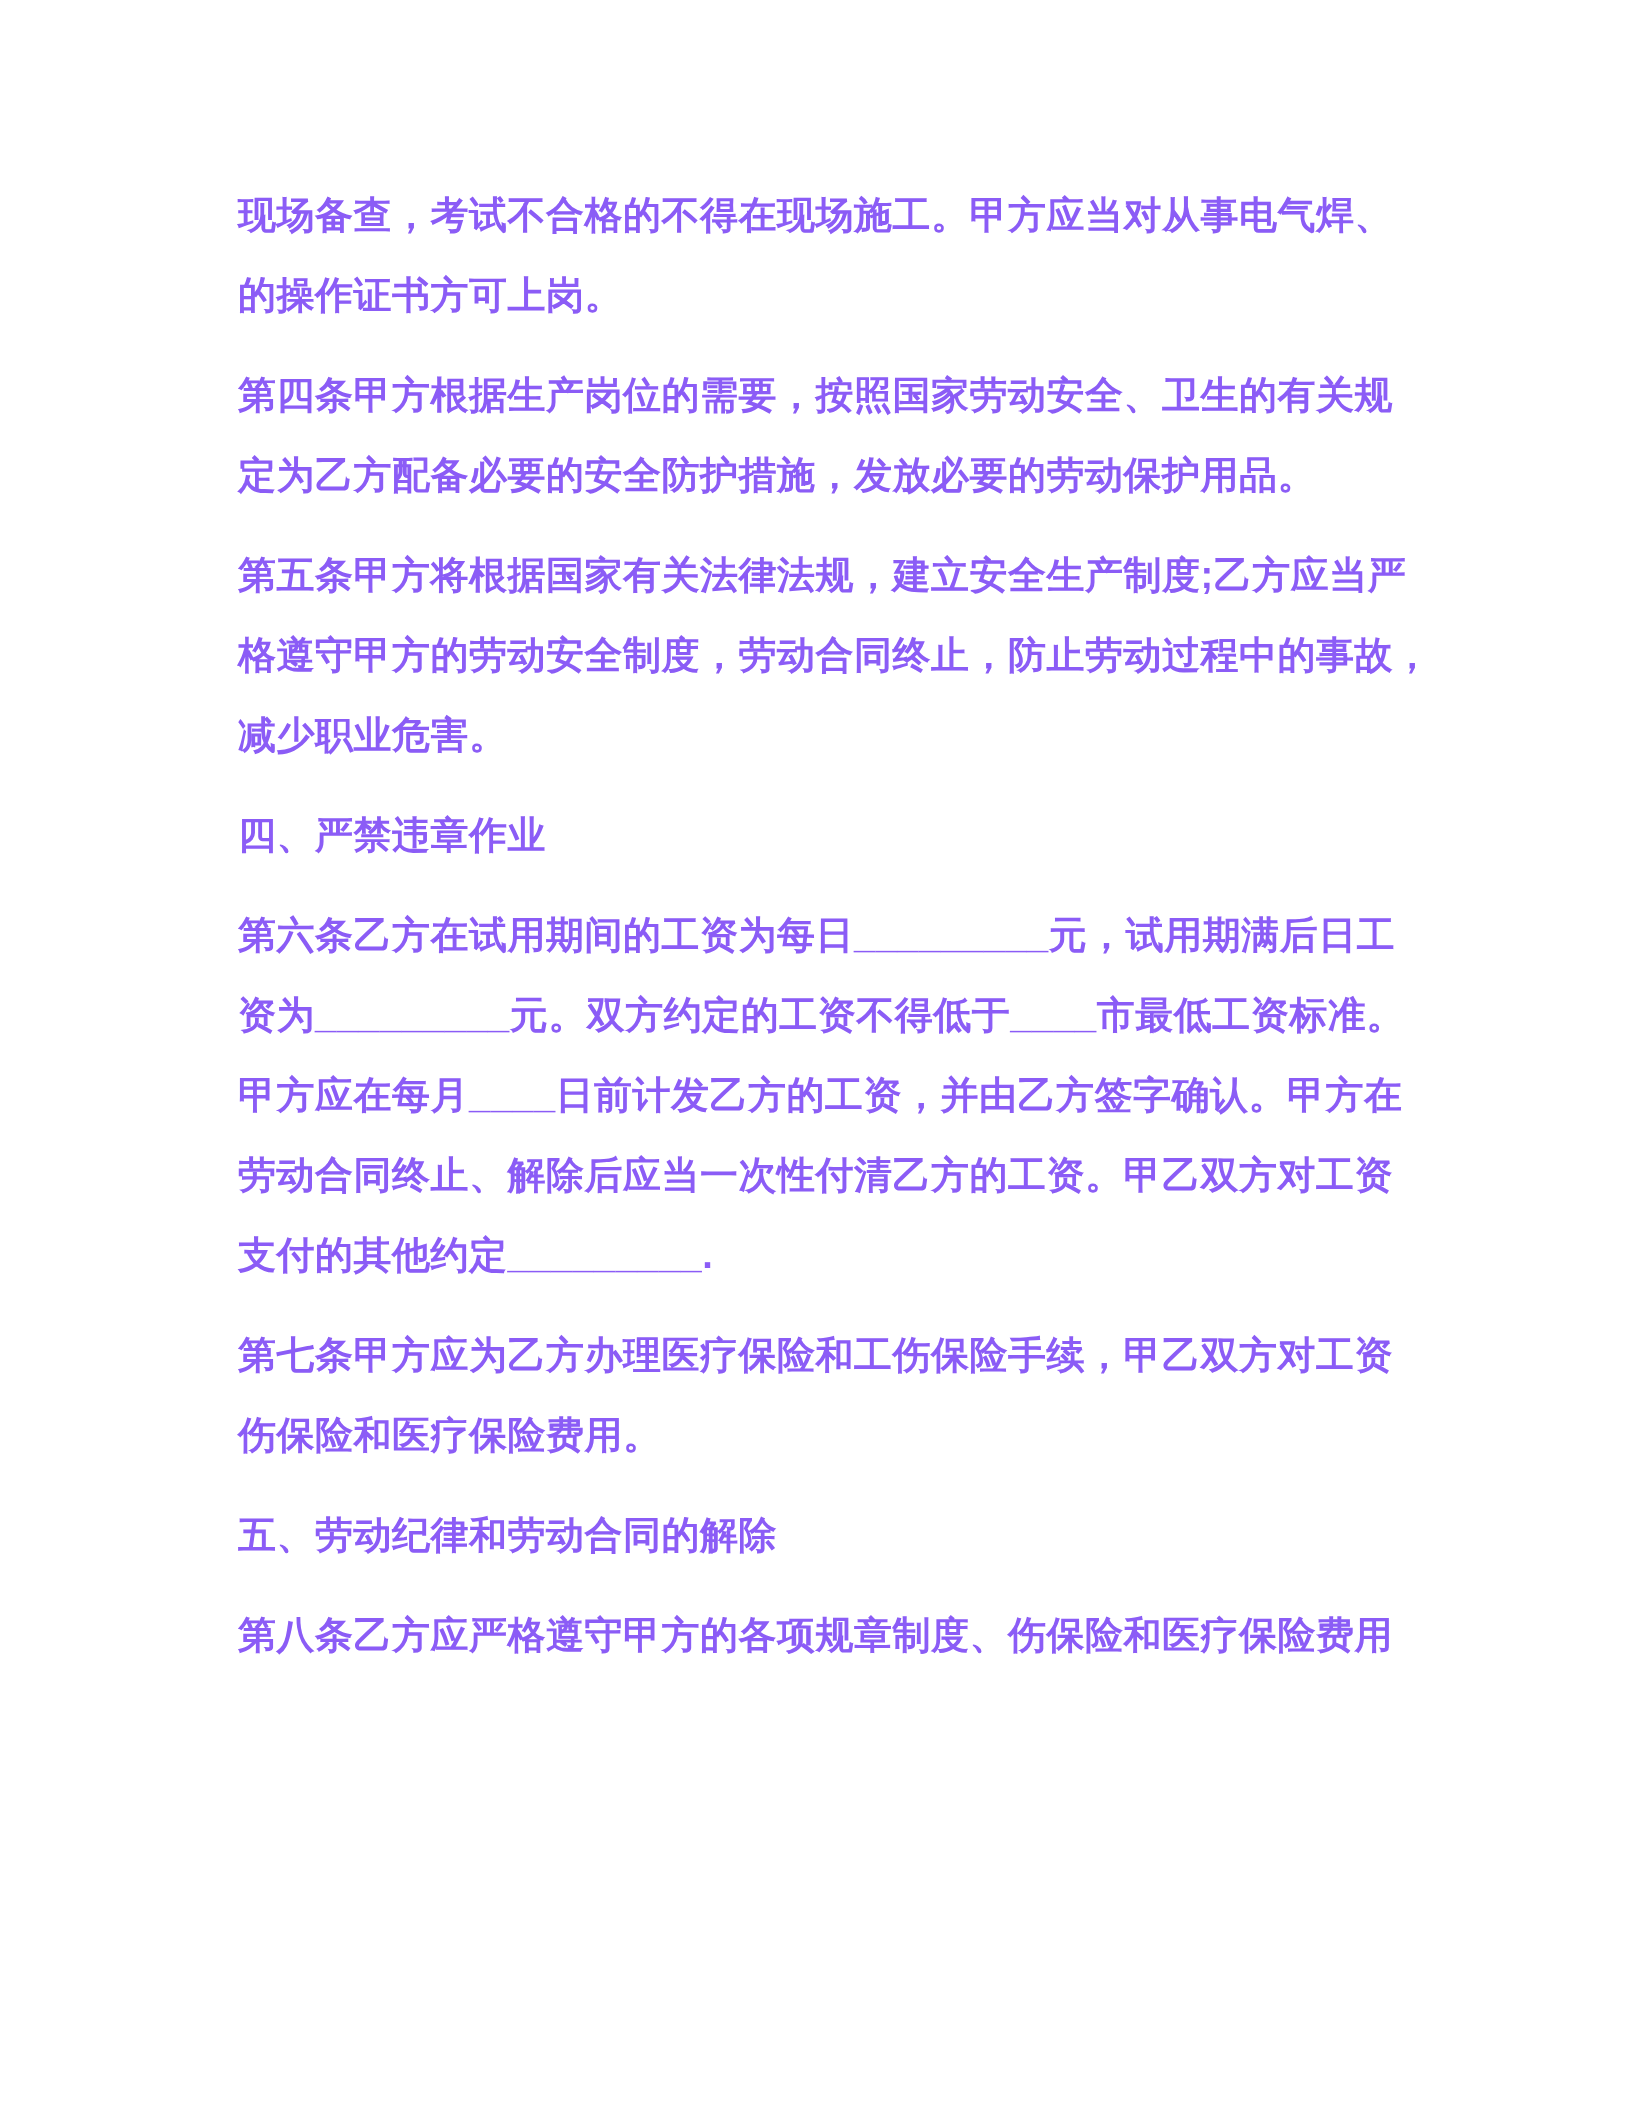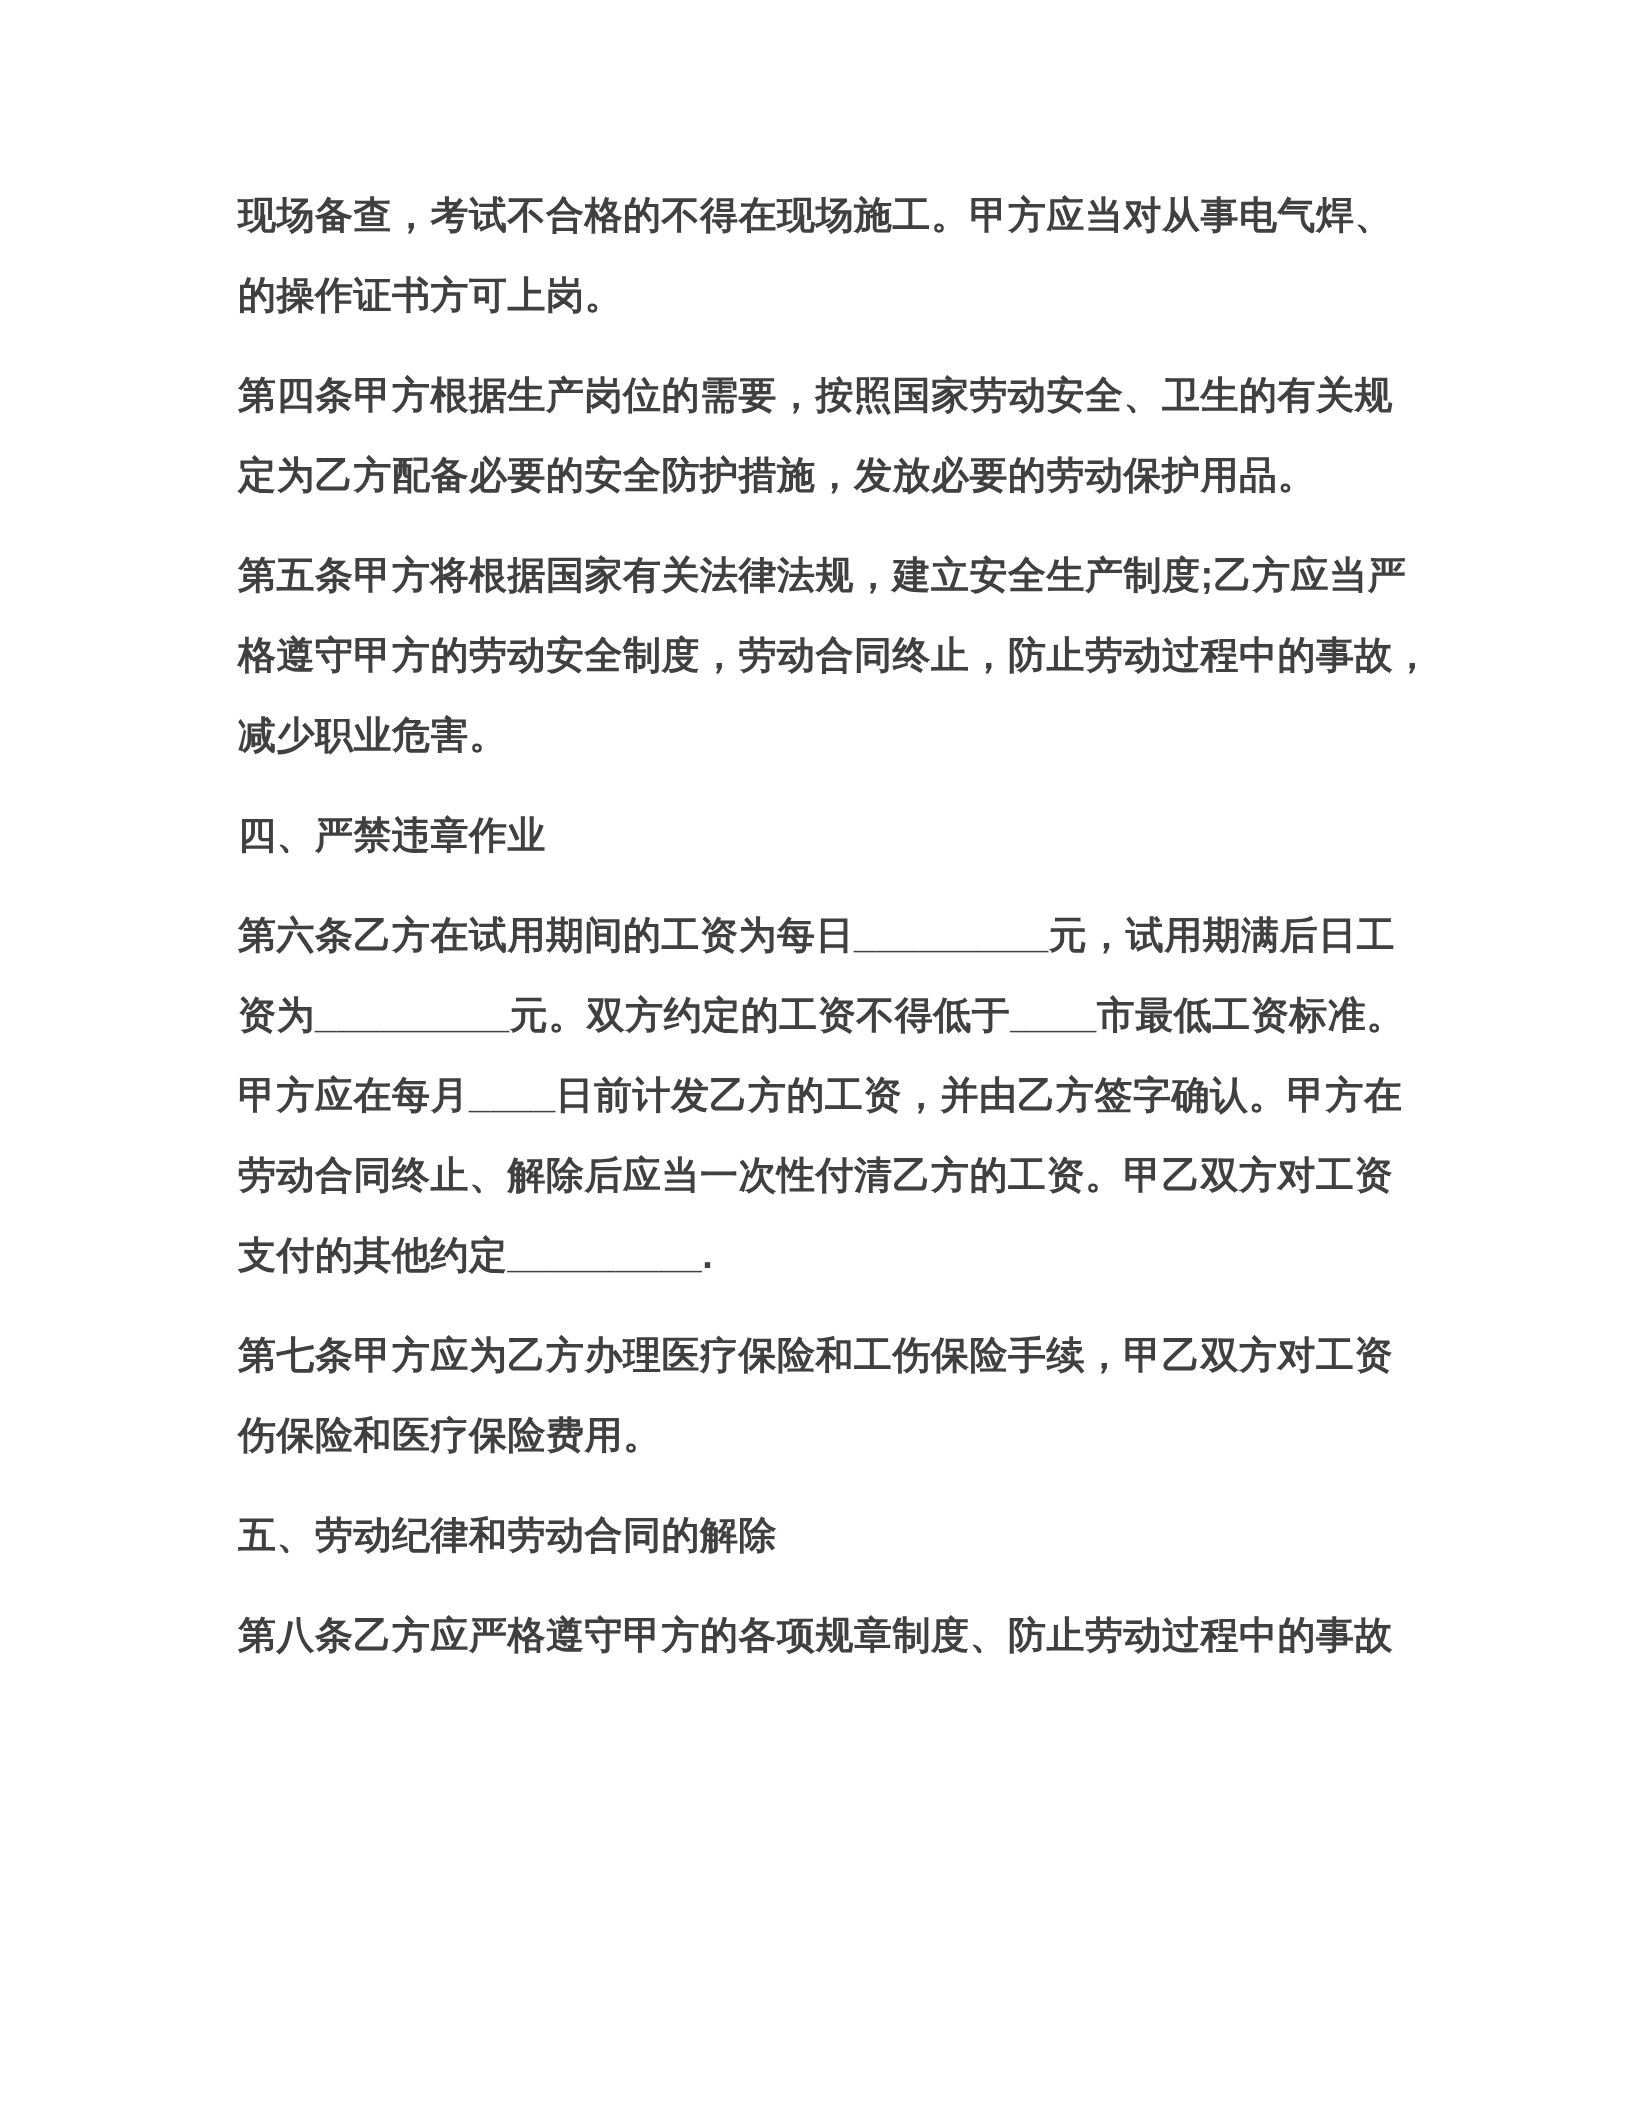--- a/index.html
+++ b/index.html
@@ -13,21 +13,21 @@
     height: 2112px;
     background: #ffffff;
     overflow: hidden;
     font-family: "Liberation Sans", sans-serif;
   }
   .content {
     position: absolute;
     left: 238px;
     top: 175px;
     width: 1160px;
-    color: #404040;
+    color: #8b5cf6;
     font-size: 38px;
     font-weight: 700;
     line-height: 80px;
   }
   .para {
     margin: 0 0 20px 0;
   }
   .para:last-child {
     margin-bottom: 0;
   }
@@ -66,16 +66,16 @@
         <div class="line">支付的其他约定_________.</div>
       </div>
       <div class="para">
         <div class="line">第七条甲方应为乙方办理医疗保险和工伤保险手续，甲乙双方对工资</div>
         <div class="line">伤保险和医疗保险费用。</div>
       </div>
       <div class="para">
         <div class="line">五、劳动纪律和劳动合同的解除</div>
       </div>
       <div class="para">
-        <div class="line">第八条乙方应严格遵守甲方的各项规章制度、防止劳动过程中的事故</div>
+        <div class="line">第八条乙方应严格遵守甲方的各项规章制度、伤保险和医疗保险费用</div>
       </div>
     </div>
 </div>
 
 </body></html>

